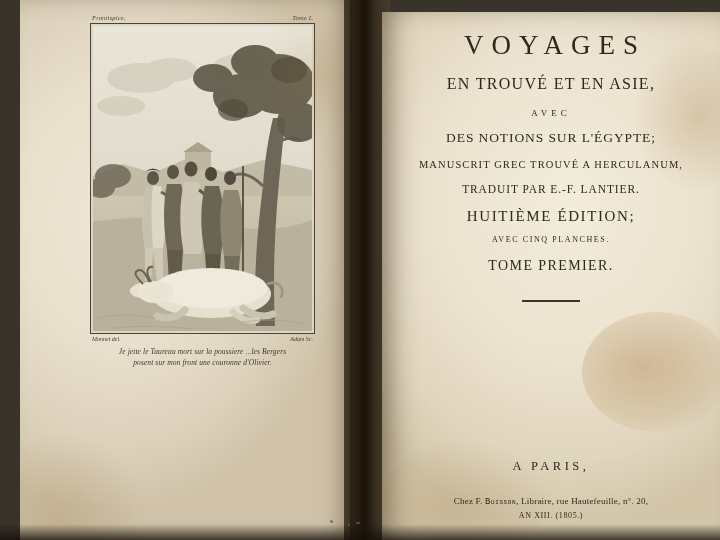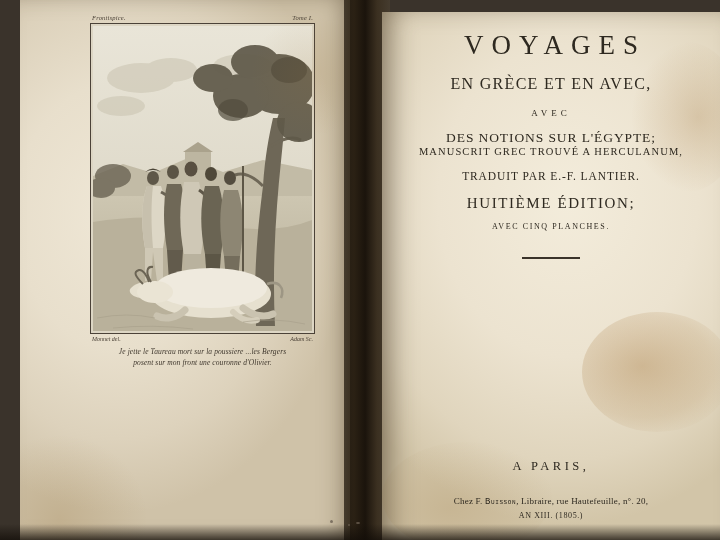--- a/index.html
+++ b/index.html
@@ -160,20 +160,21 @@
     margin-bottom: 15px;
   }
   .t-avec {
     font-size: 9px;
     letter-spacing: 4px;
     margin-bottom: 12px;
   }
   .t-sub3 {
     font-size: 13.5px;
     letter-spacing: 0.9px;
+    margin-bottom: 13px;
   }
   .t-sub4 {
     font-size: 10.5px;
     letter-spacing: 1.1px;
     margin-bottom: 13px;
   }
   .t-sub5 {
     font-size: 11.5px;
     letter-spacing: 0.9px;
     margin-bottom: 13px;
@@ -380,27 +381,28 @@
 
   <div class="gutter"></div>
 
   <div class="leaf-right">
     <div class="stain stain-a"></div>
     <div class="stain stain-b"></div>
     <div class="stain stain-c"></div>
 
     <div class="title-block">
       <div class="t-line t-main">VOYAGES</div>
-      <div class="t-line t-sub2">EN GRÈCE ET EN AVEC,</div>
+      <div class="t-line t-sub2">EN TROUVÉ ET EN ASIE,</div>
       <div class="t-line t-avec">AVEC</div>
       <div class="t-line t-sub3">DES NOTIONS SUR L'ÉGYPTE;</div>
       <div class="t-line t-sub4">MANUSCRIT GREC TROUVÉ A HERCULANUM,</div>
       <div class="t-line t-sub5">TRADUIT PAR E.-F. LANTIER.</div>
       <div class="t-line t-edition">HUITIÈME ÉDITION;</div>
       <div class="t-line t-planches">AVEC CINQ PLANCHES.</div>
+      <div class="t-line t-tome">TOME PREMIER.</div>
       <div class="rule"></div>
     </div>
 
     <div class="imprint">
       <div class="imp-paris">A PARIS,</div>
       <div class="imp-pub"><span>Chez F. </span><span class="sc">Buisson</span><span>, Libraire, rue Hautefeuille, n°. 20,</span></div>
       <div class="imp-year">AN XIII. (1805.)</div>
     </div>
   </div>
 

